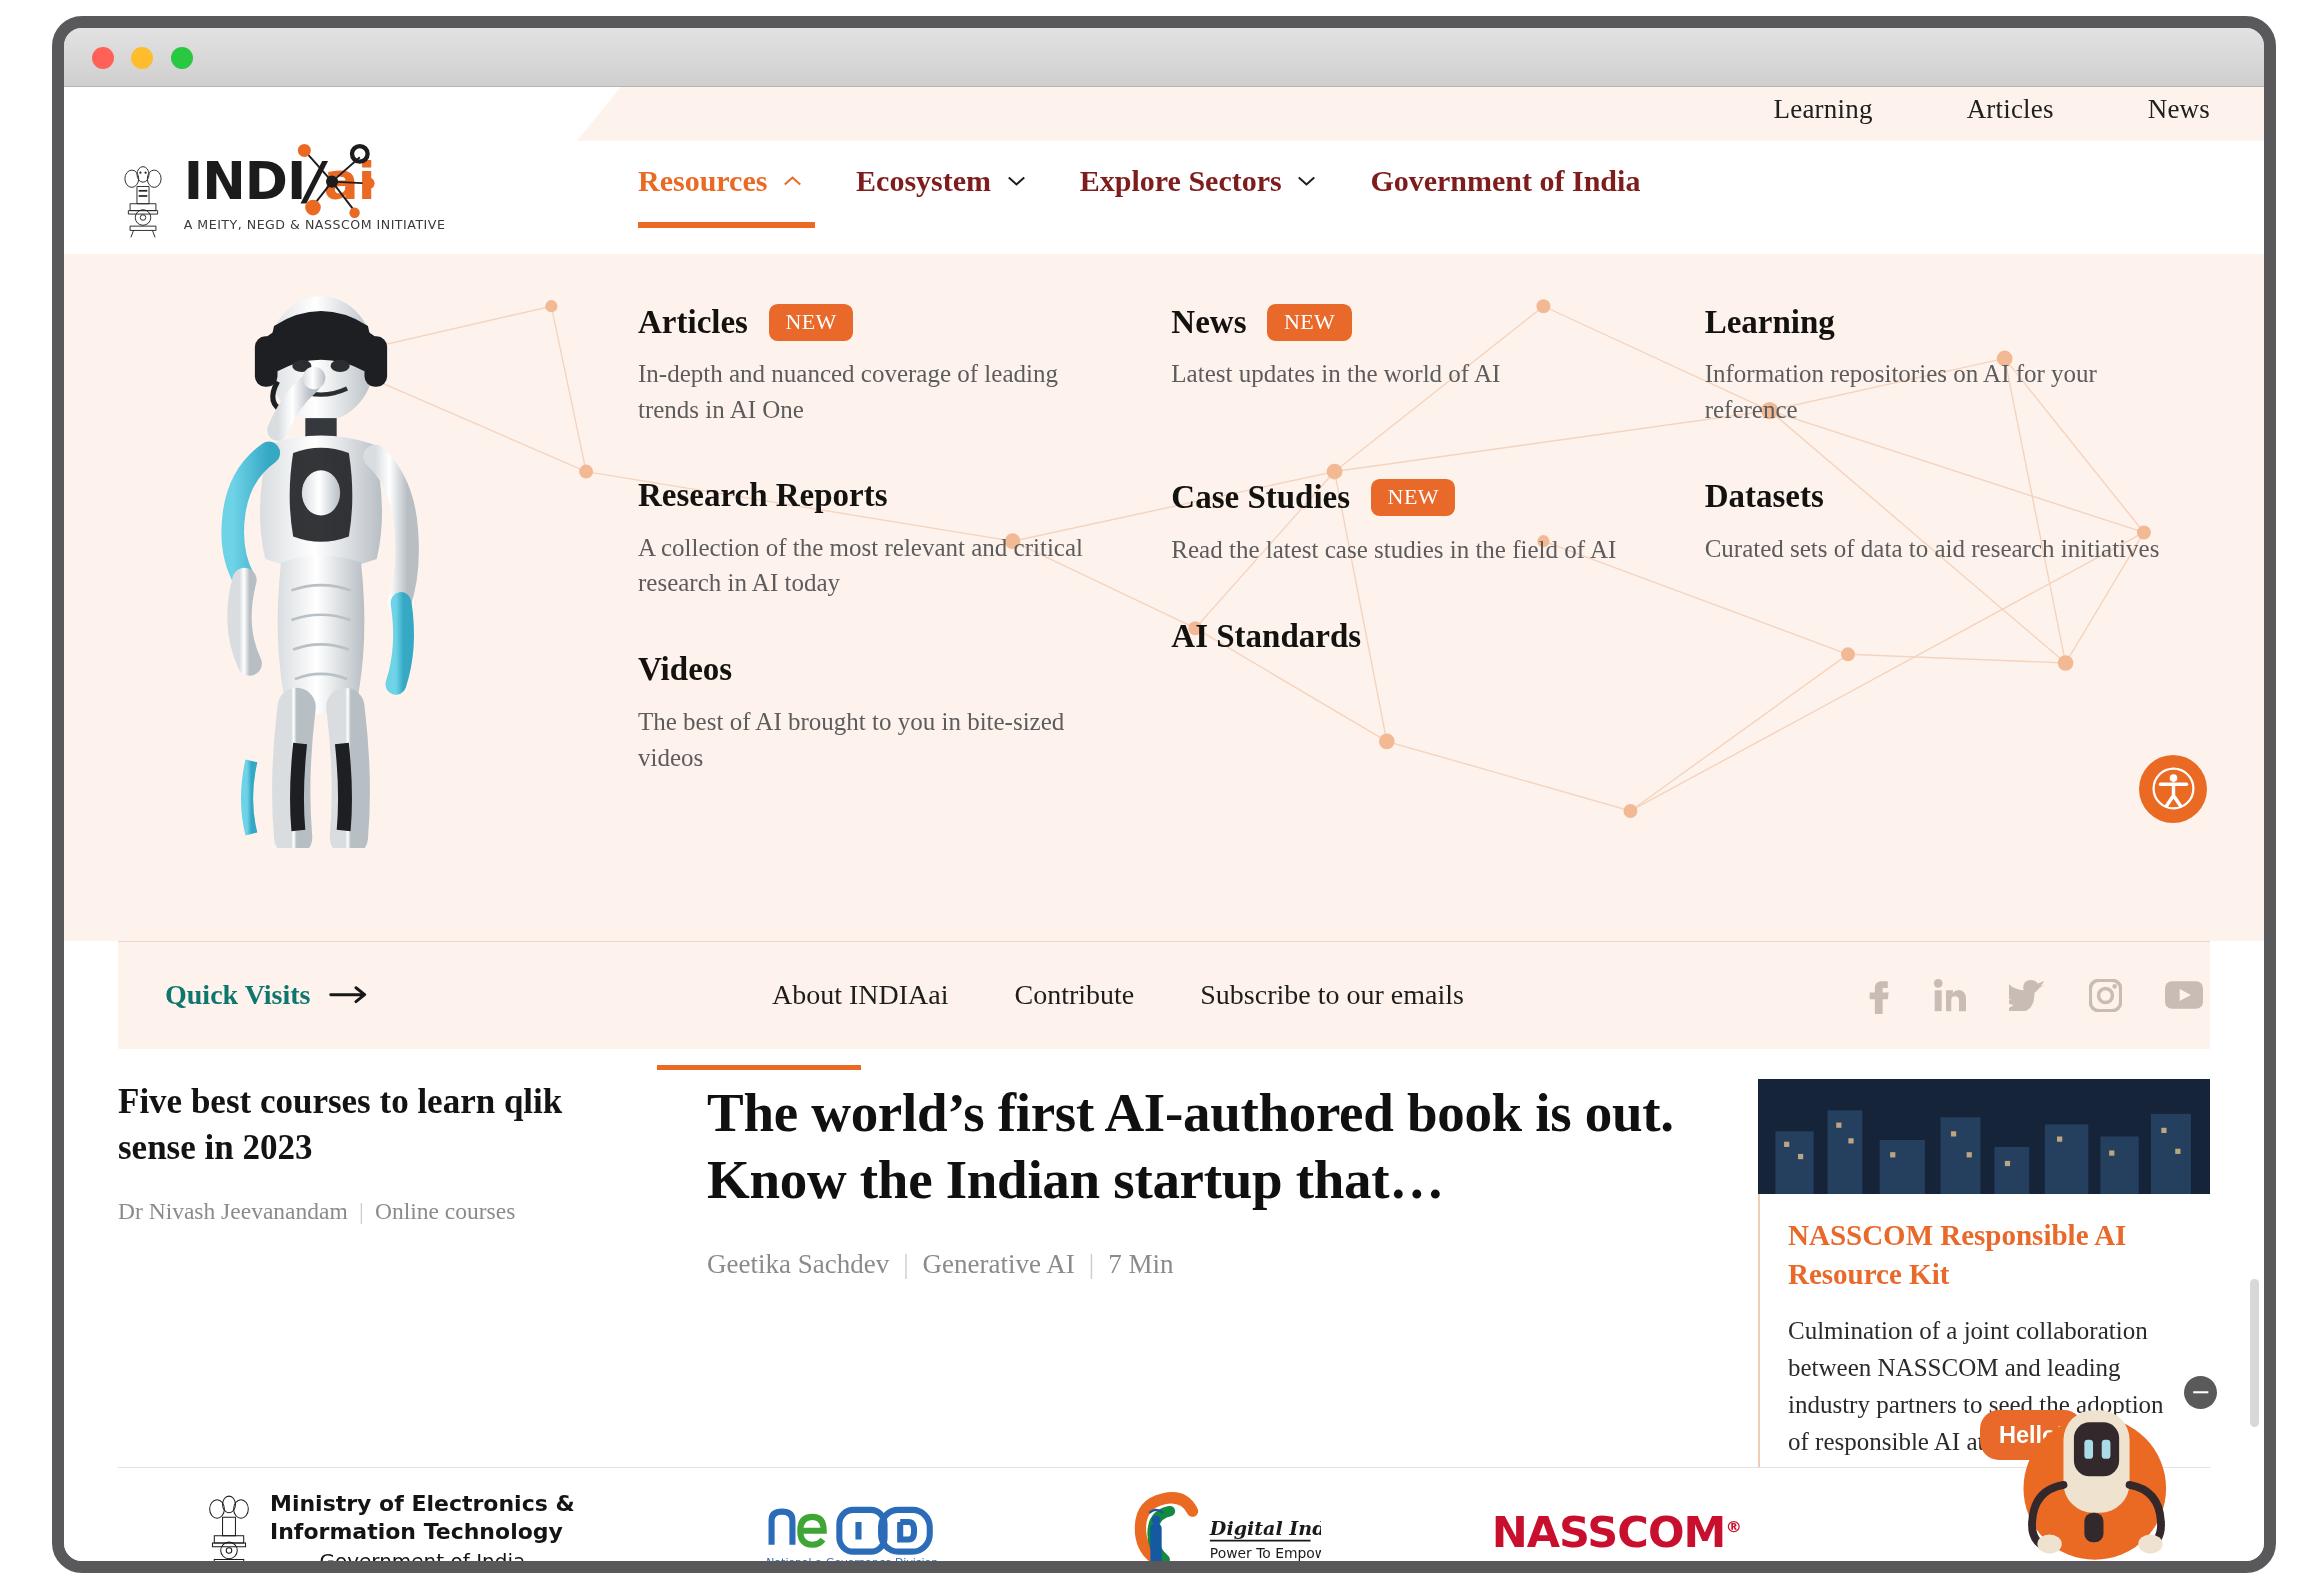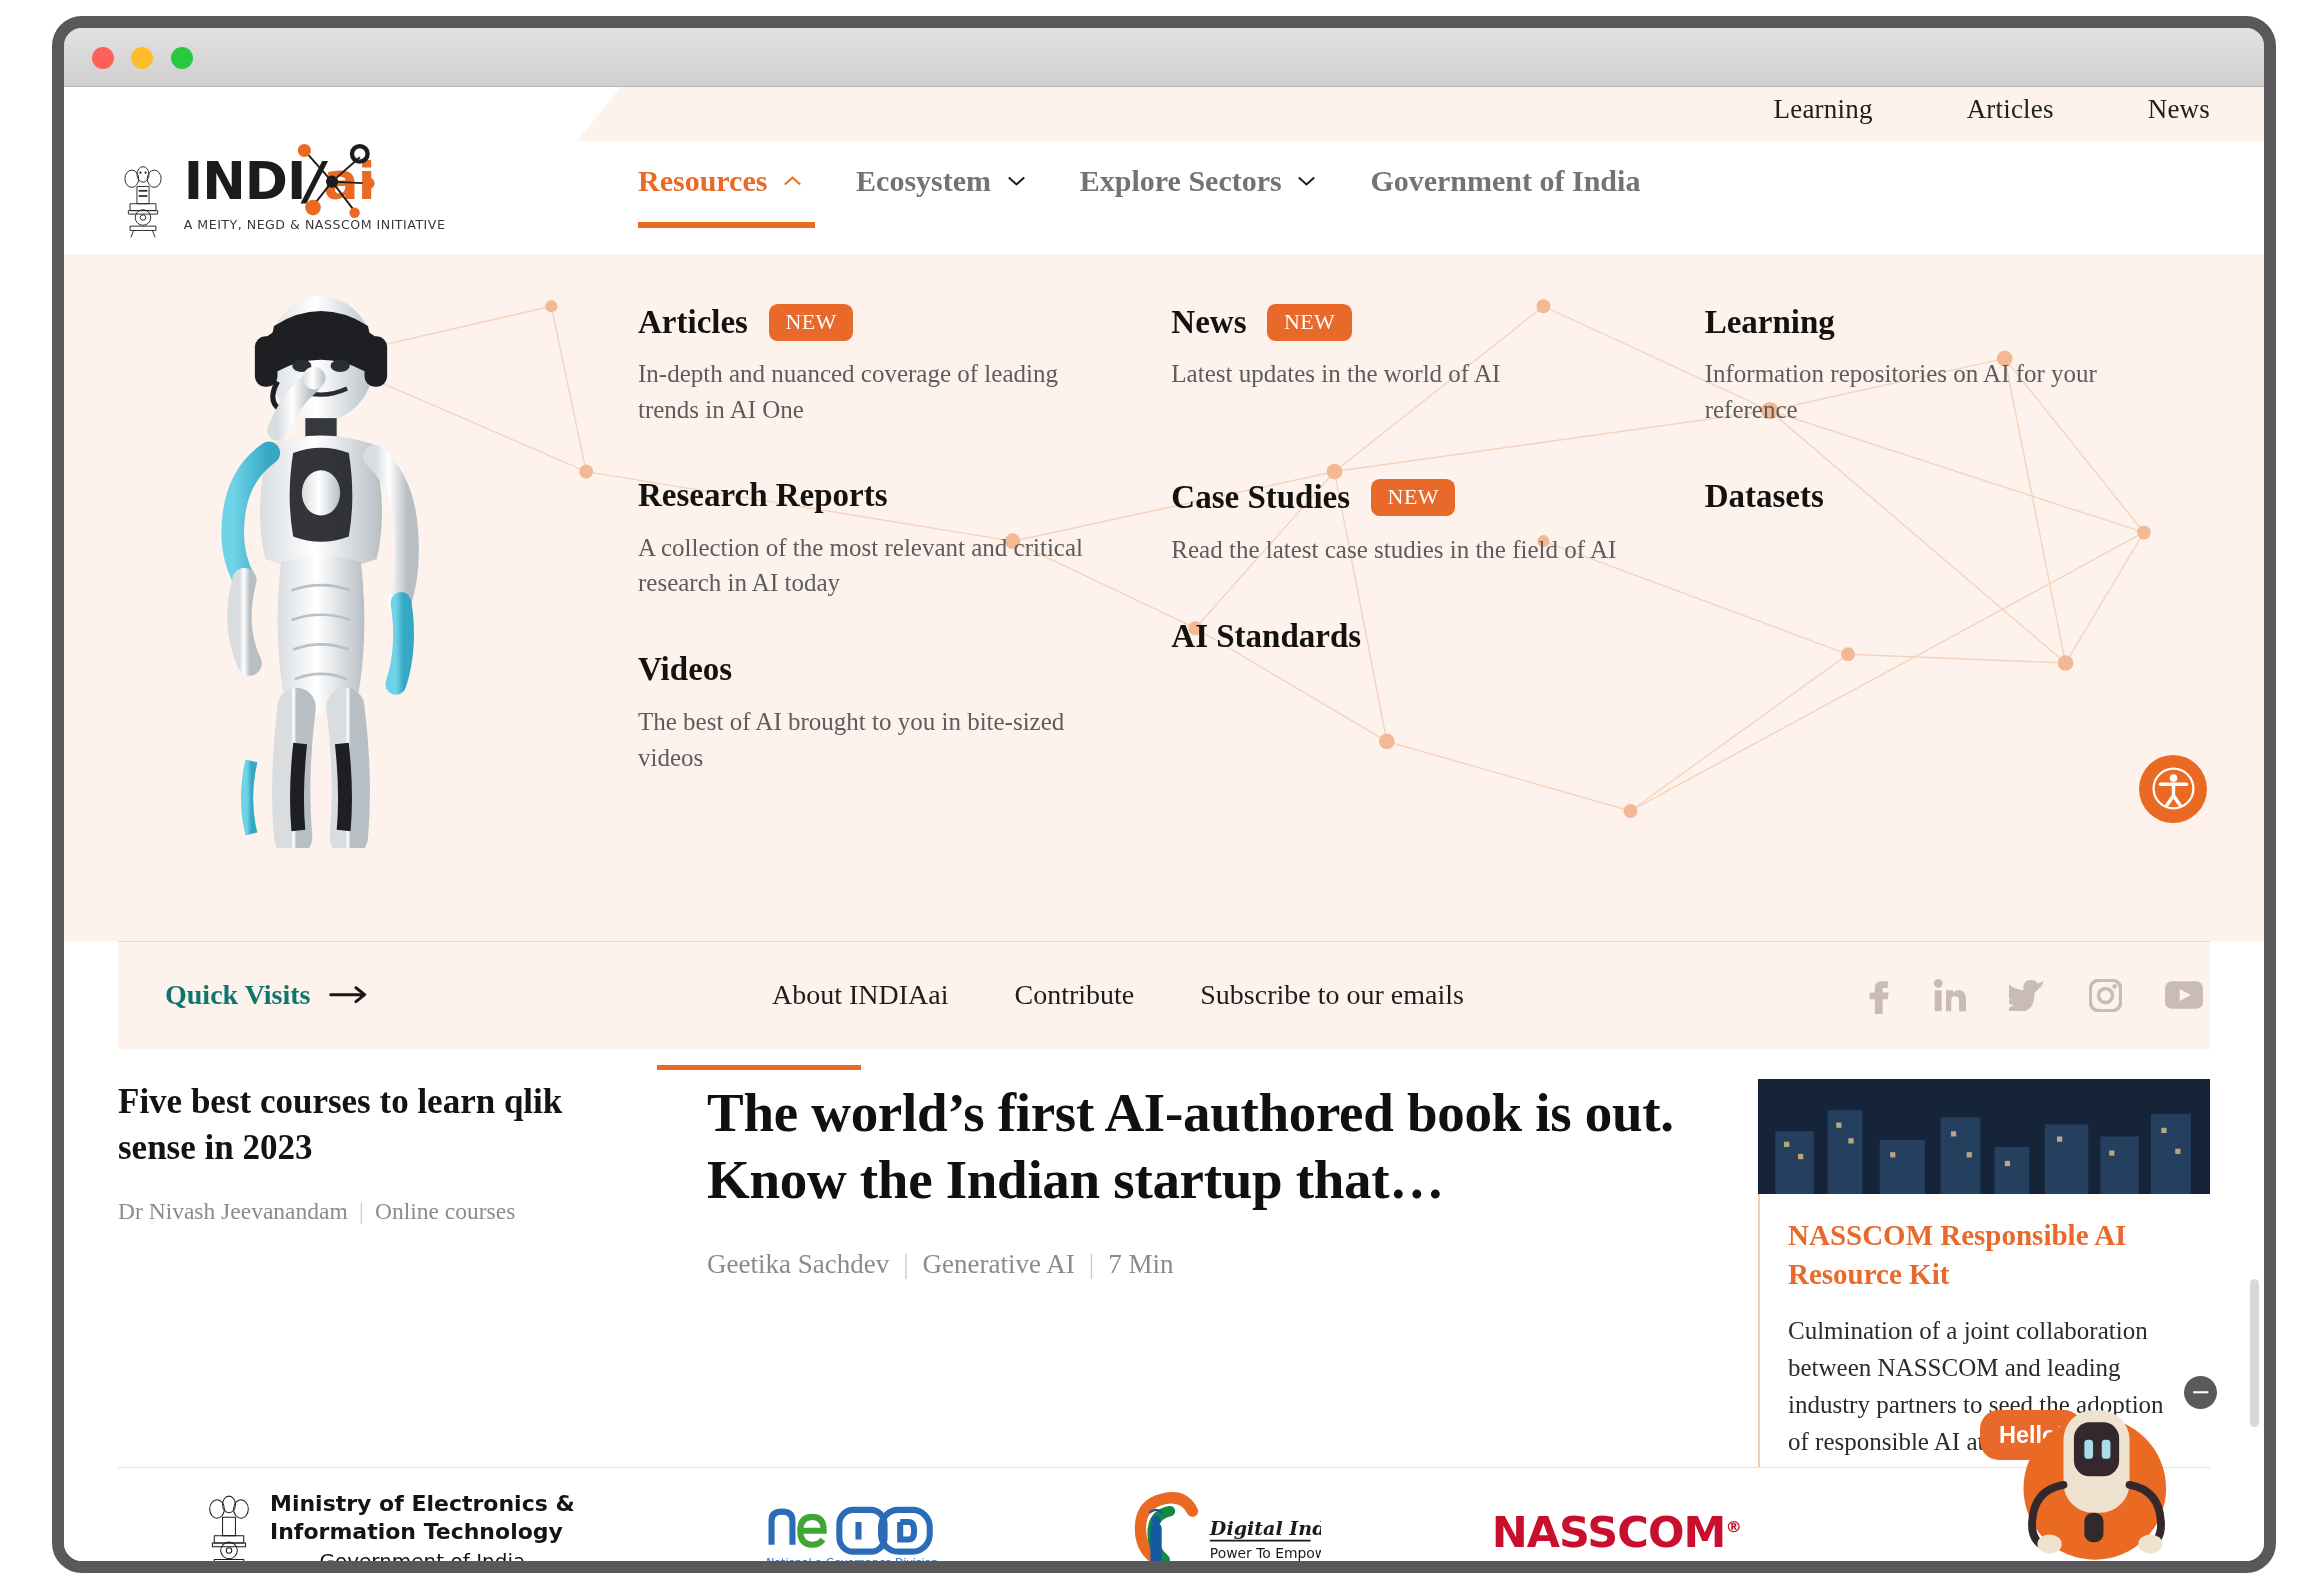--- a/index.html
+++ b/index.html
@@ -78,21 +78,21 @@
   }
 
   .mainnav {
     position: absolute; left: 574px; top: 77px;
     display: flex; align-items: flex-start; gap: 0;
   }
   .navitem {
     position: relative;
     display: flex; align-items: center; gap: 15.7px;
     font-family: "Liberation Serif", serif;
-    font-weight: bold; font-size: 30px; color: #737373;
+    font-weight: bold; font-size: 30px; color: #7f1d1d;
     padding: 0 0 30px 0; margin-right: 54px;
     cursor: pointer;
   }
   .navitem.active { color: #ea6a24; }
   .navitem.active::after {
     content: ""; position: absolute; left: 0; bottom: 0;
     width: 177px; height: 6px; background: #ea6a24;
   }
   .chev { width: 19px; height: 12px; display: inline-block; }
 
@@ -523,20 +523,21 @@
             <div class="mm-entry">
               <div class="mm-head">
                 <span class="mm-title">Learning</span>
               </div>
               <div class="mm-desc">Information repositories on AI for your reference</div>
             </div>
             <div class="mm-entry">
               <div class="mm-head">
                 <span class="mm-title">Datasets</span>
               </div>
+              <div class="mm-desc">Curated sets of data to aid research initiatives</div>
             </div>
           </div>
         </div>
 
         <div class="access-btn">
           <svg width="45" height="45" viewBox="0 0 52 52">
             <circle cx="26" cy="26" r="23" fill="none" stroke="#ffffff" stroke-width="2.6"></circle>
             <circle cx="26" cy="14" r="4.4" fill="#ffffff"></circle>
             <path d="M11 21 h30" stroke="#ffffff" stroke-width="4" stroke-linecap="round"></path>
             <path d="M26 21 v13 M26 34 l-8 12 M26 34 l8 12" stroke="#ffffff" stroke-width="4" stroke-linecap="round" fill="none"></path>

